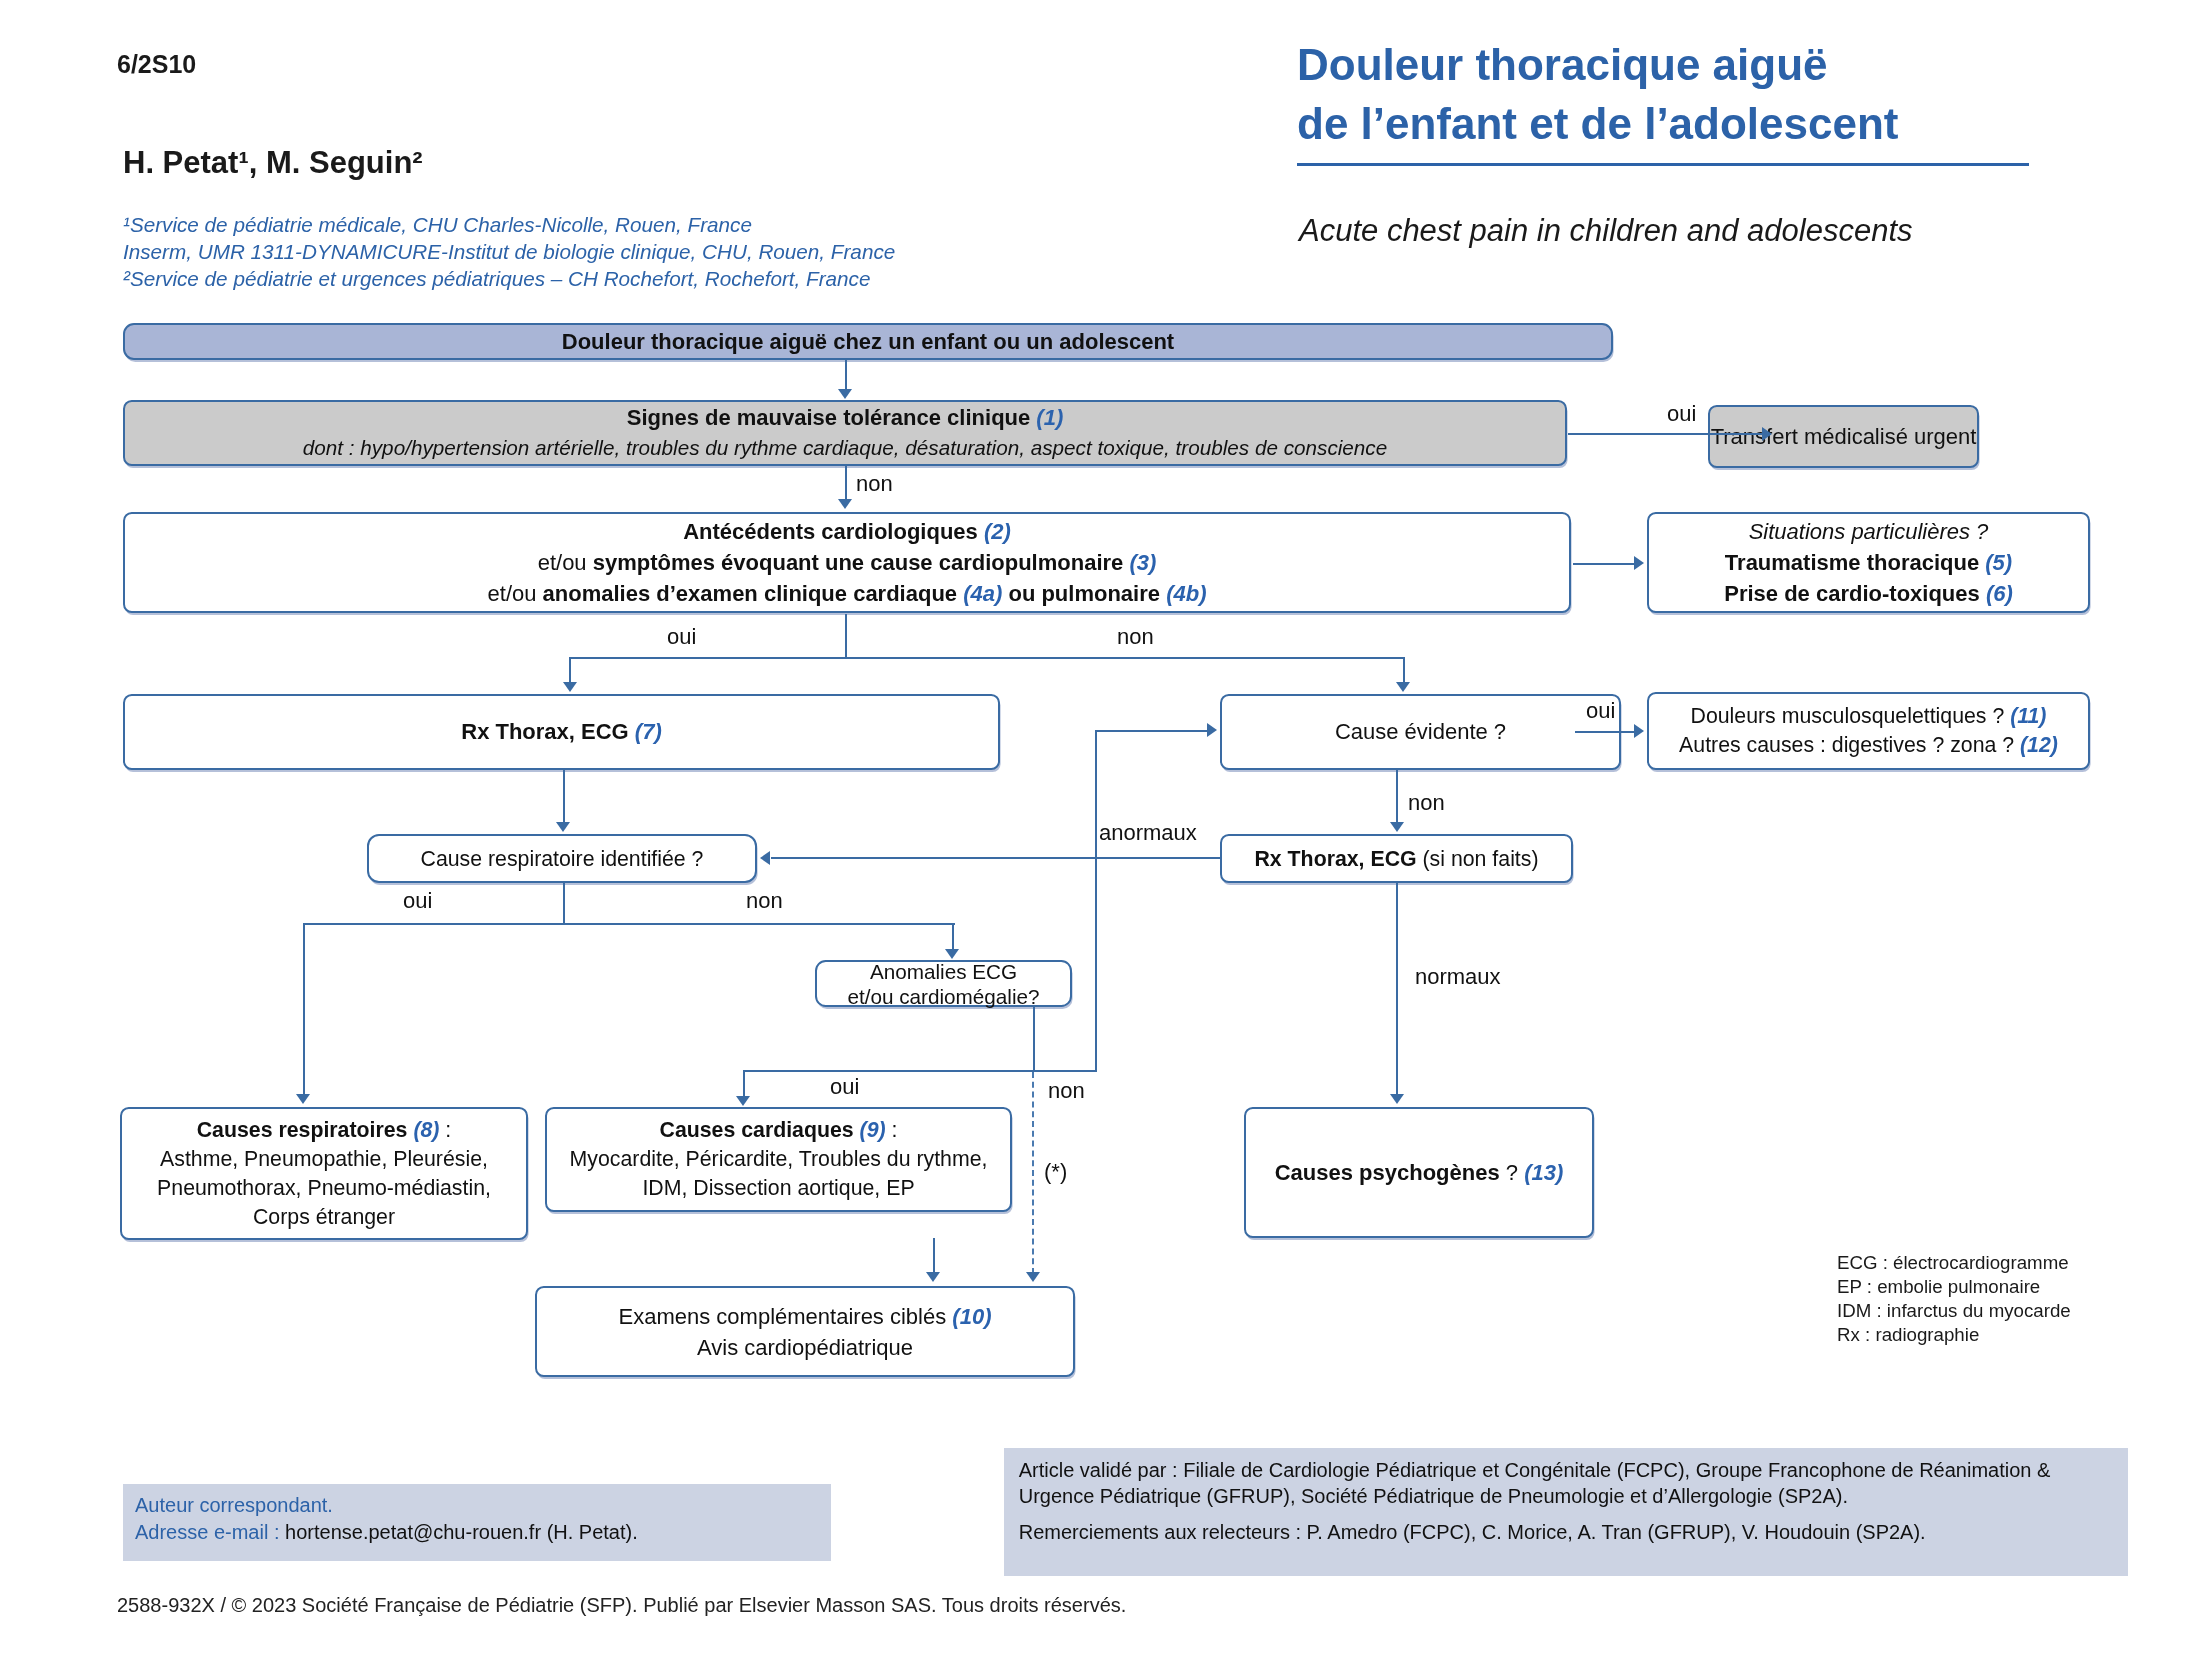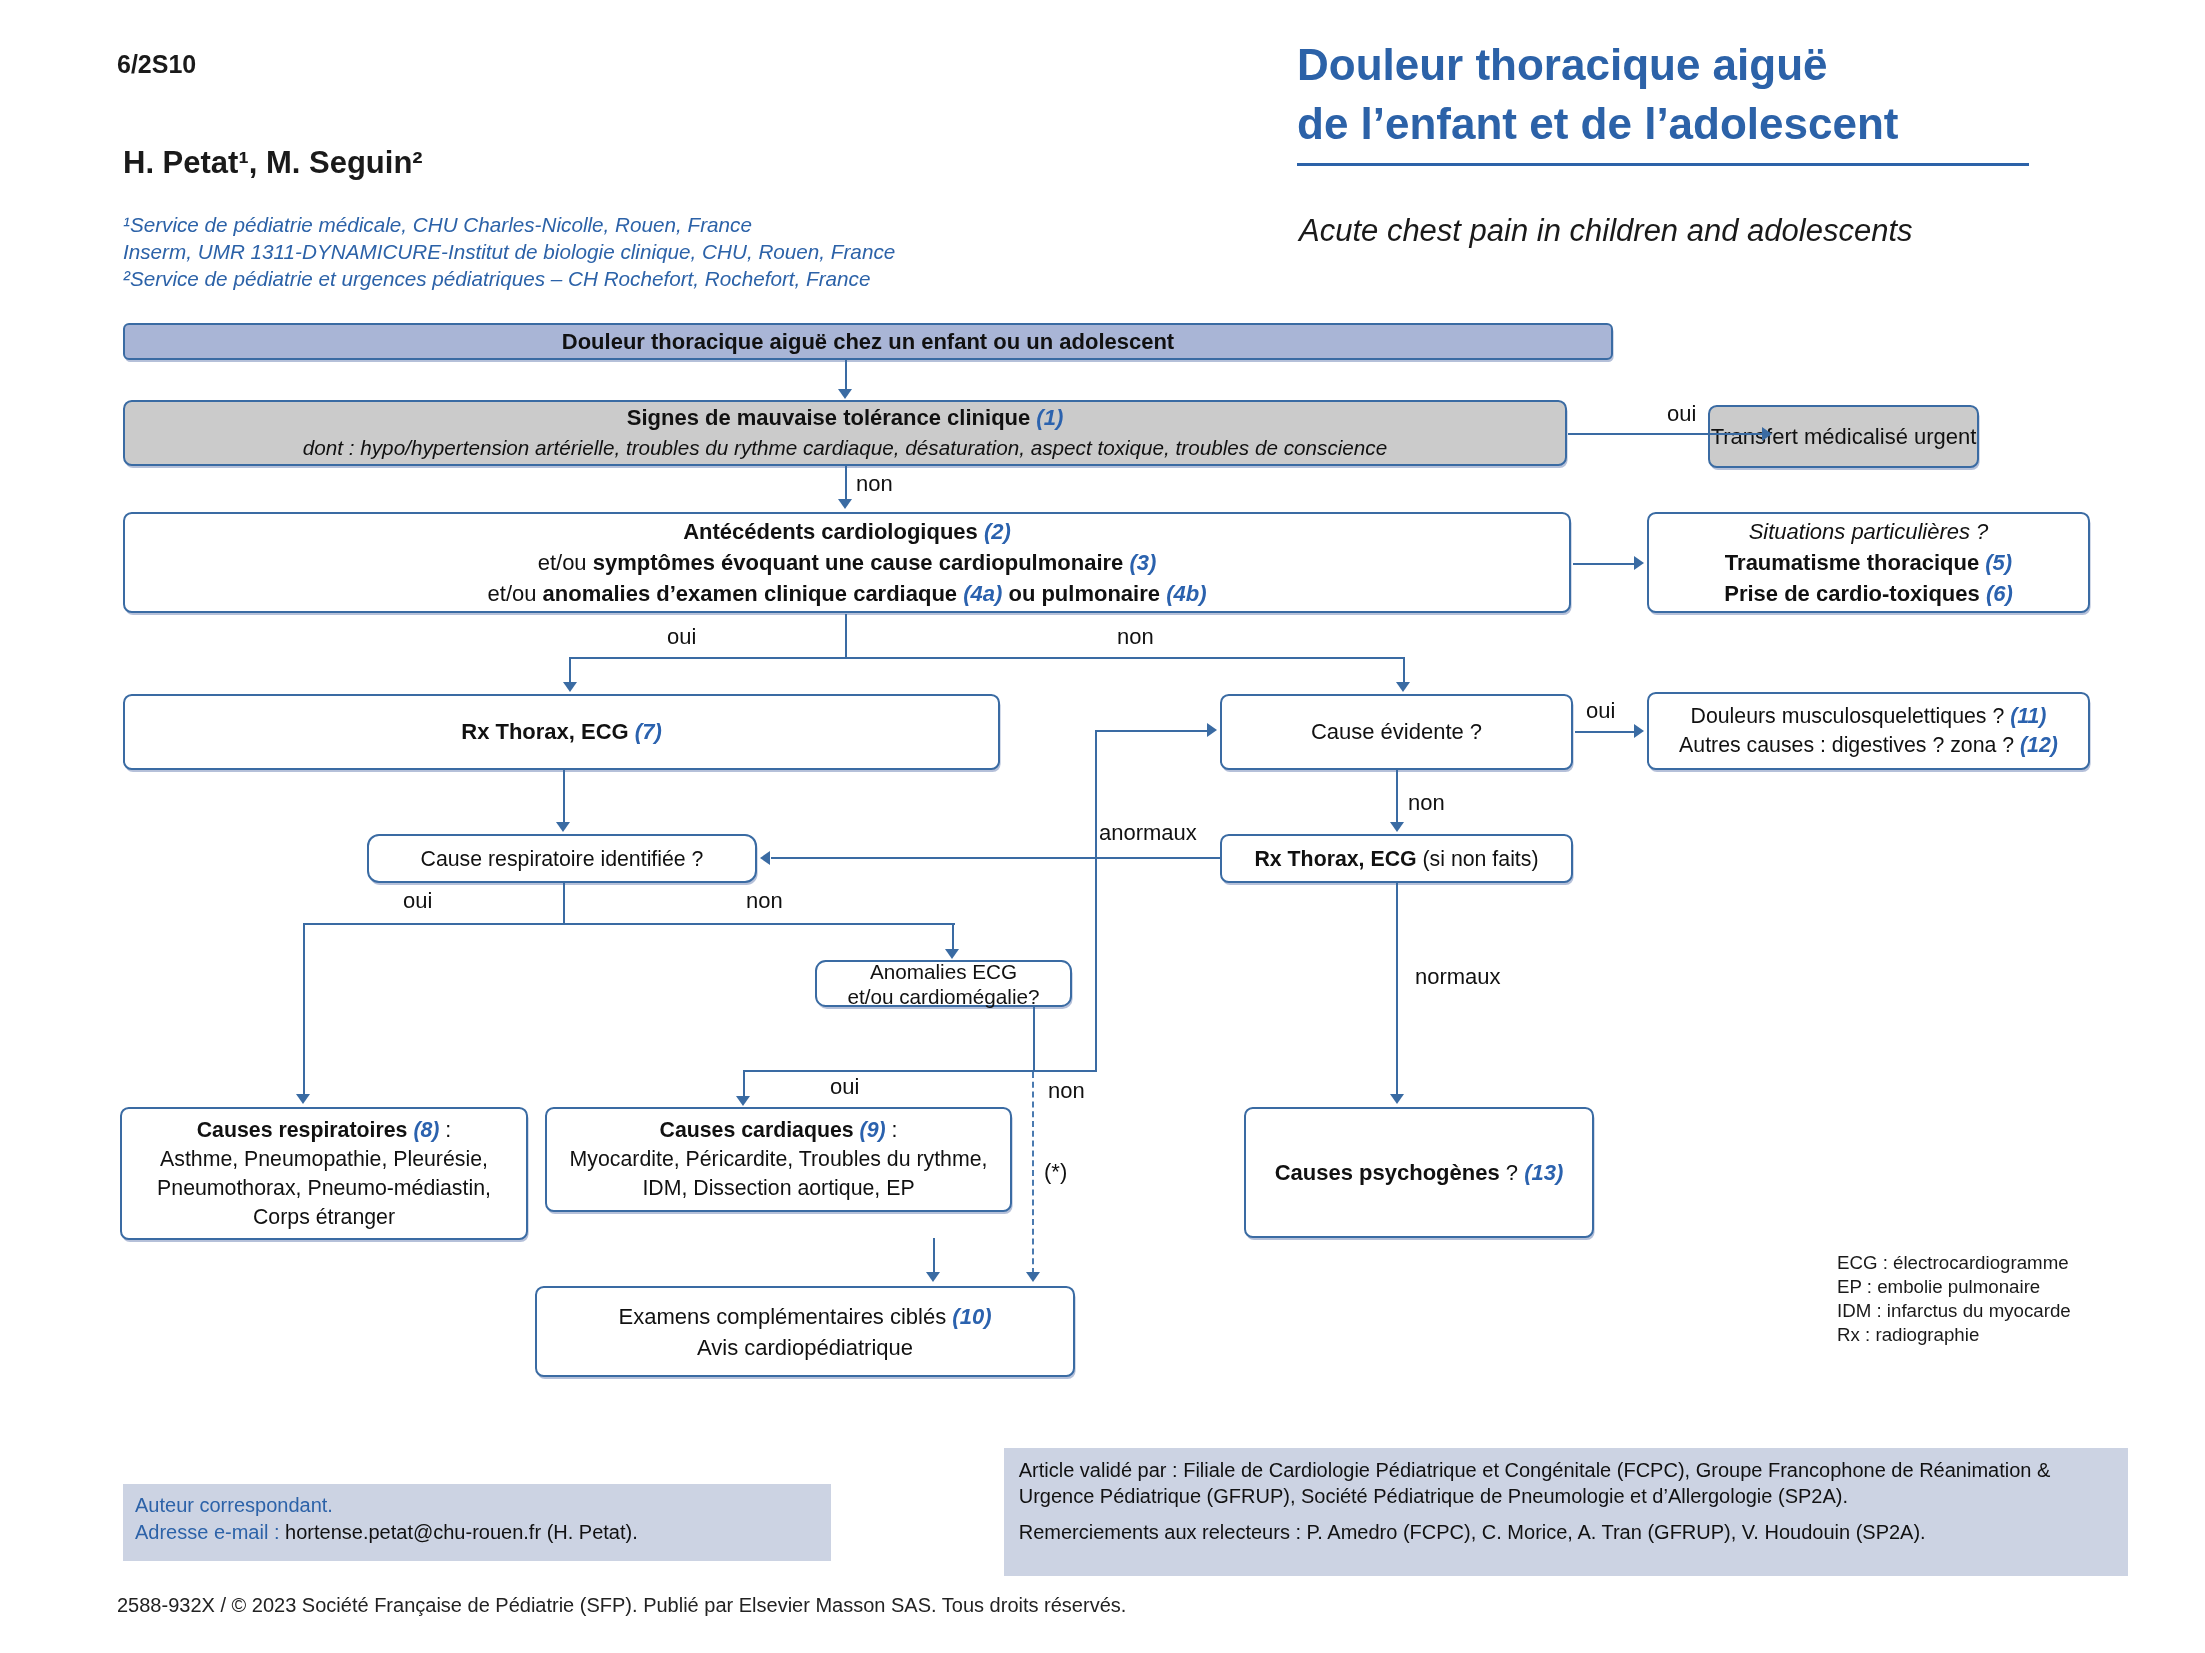--- a/index.html
+++ b/index.html
@@ -64,21 +64,21 @@
   </div>
   <div class="title-rule"></div>
   <div class="title-en">Acute chest pain in children and adolescents</div>
   <div class="authors">H. Petat¹, M. Seguin²</div>
   <div class="affiliations">
     <div>¹Service de pédiatrie médicale, CHU Charles-Nicolle, Rouen, France</div>
     <div>Inserm, UMR 1311-DYNAMICURE-Institut de biologie clinique, CHU, Rouen, France</div>
     <div>²Service de pédiatrie et urgences pédiatriques – CH Rochefort, Rochefort, France</div>
   </div>
 
-  <div class="fbox fill-start" style="left:123px;top:323px;width:1490px;height:37px;border-radius:6px">
+  <div class="fbox fill-start" style="left:123px;top:323px;width:1490px;height:37px;border-radius:11px">
     <div class="fl"><span class="seg-b">Douleur thoracique aiguë chez un enfant ou un adolescent</span></div>
   </div>
 
   <div class="fbox fill-gray" style="left:123px;top:400px;width:1444px;height:66px">
     <div class="fl"><span class="seg-b">Signes de mauvaise tolérance clinique </span><span class="seg-ref">(1)</span></div>
     <div class="fl" style="font-size:20.7px"><span class="seg-i">dont : hypo/hypertension artérielle, troubles du rythme cardiaque, désaturation, aspect toxique, troubles de conscience</span></div>
   </div>
 
   <div class="fbox fill-gray" style="left:1708px;top:405px;width:271px;height:63px">
     <div class="fl"><span class="seg-rg">Transfert médicalisé urgent</span></div>
@@ -93,21 +93,21 @@
   <div class="fbox" style="left:1647px;top:512px;width:443px;height:101px;line-height:31px">
     <div class="fl"><span class="seg-i">Situations particulières ?</span></div>
     <div class="fl"><span class="seg-b">Traumatisme thoracique </span><span class="seg-ref">(5)</span></div>
     <div class="fl"><span class="seg-b">Prise de cardio-toxiques </span><span class="seg-ref">(6)</span></div>
   </div>
 
   <div class="fbox" style="left:123px;top:694px;width:877px;height:76px">
     <div class="fl"><span class="seg-b">Rx Thorax, ECG </span><span class="seg-ref">(7)</span></div>
   </div>
 
-  <div class="fbox" style="left:1220px;top:694px;width:353px;height:76px">
+  <div class="fbox" style="left:1220px;top:694px;width:401px;height:76px">
     <div class="fl"><span class="seg-rg">Cause évidente ?</span></div>
   </div>
 
   <div class="fbox" style="left:1647px;top:692px;width:443px;height:78px;font-size:21.3px;line-height:29px">
     <div class="fl"><span class="seg-rg">Douleurs musculosquelettiques ? </span><span class="seg-ref">(11)</span></div>
     <div class="fl"><span class="seg-rg">Autres causes : digestives ? zona ? </span><span class="seg-ref">(12)</span></div>
   </div>
 
   <div class="fbox" style="left:1220px;top:834px;width:353px;height:49px;font-size:21.3px">
     <div class="fl"><span class="seg-b">Rx Thorax, ECG</span><span class="seg-rg"> (si non faits)</span></div>

